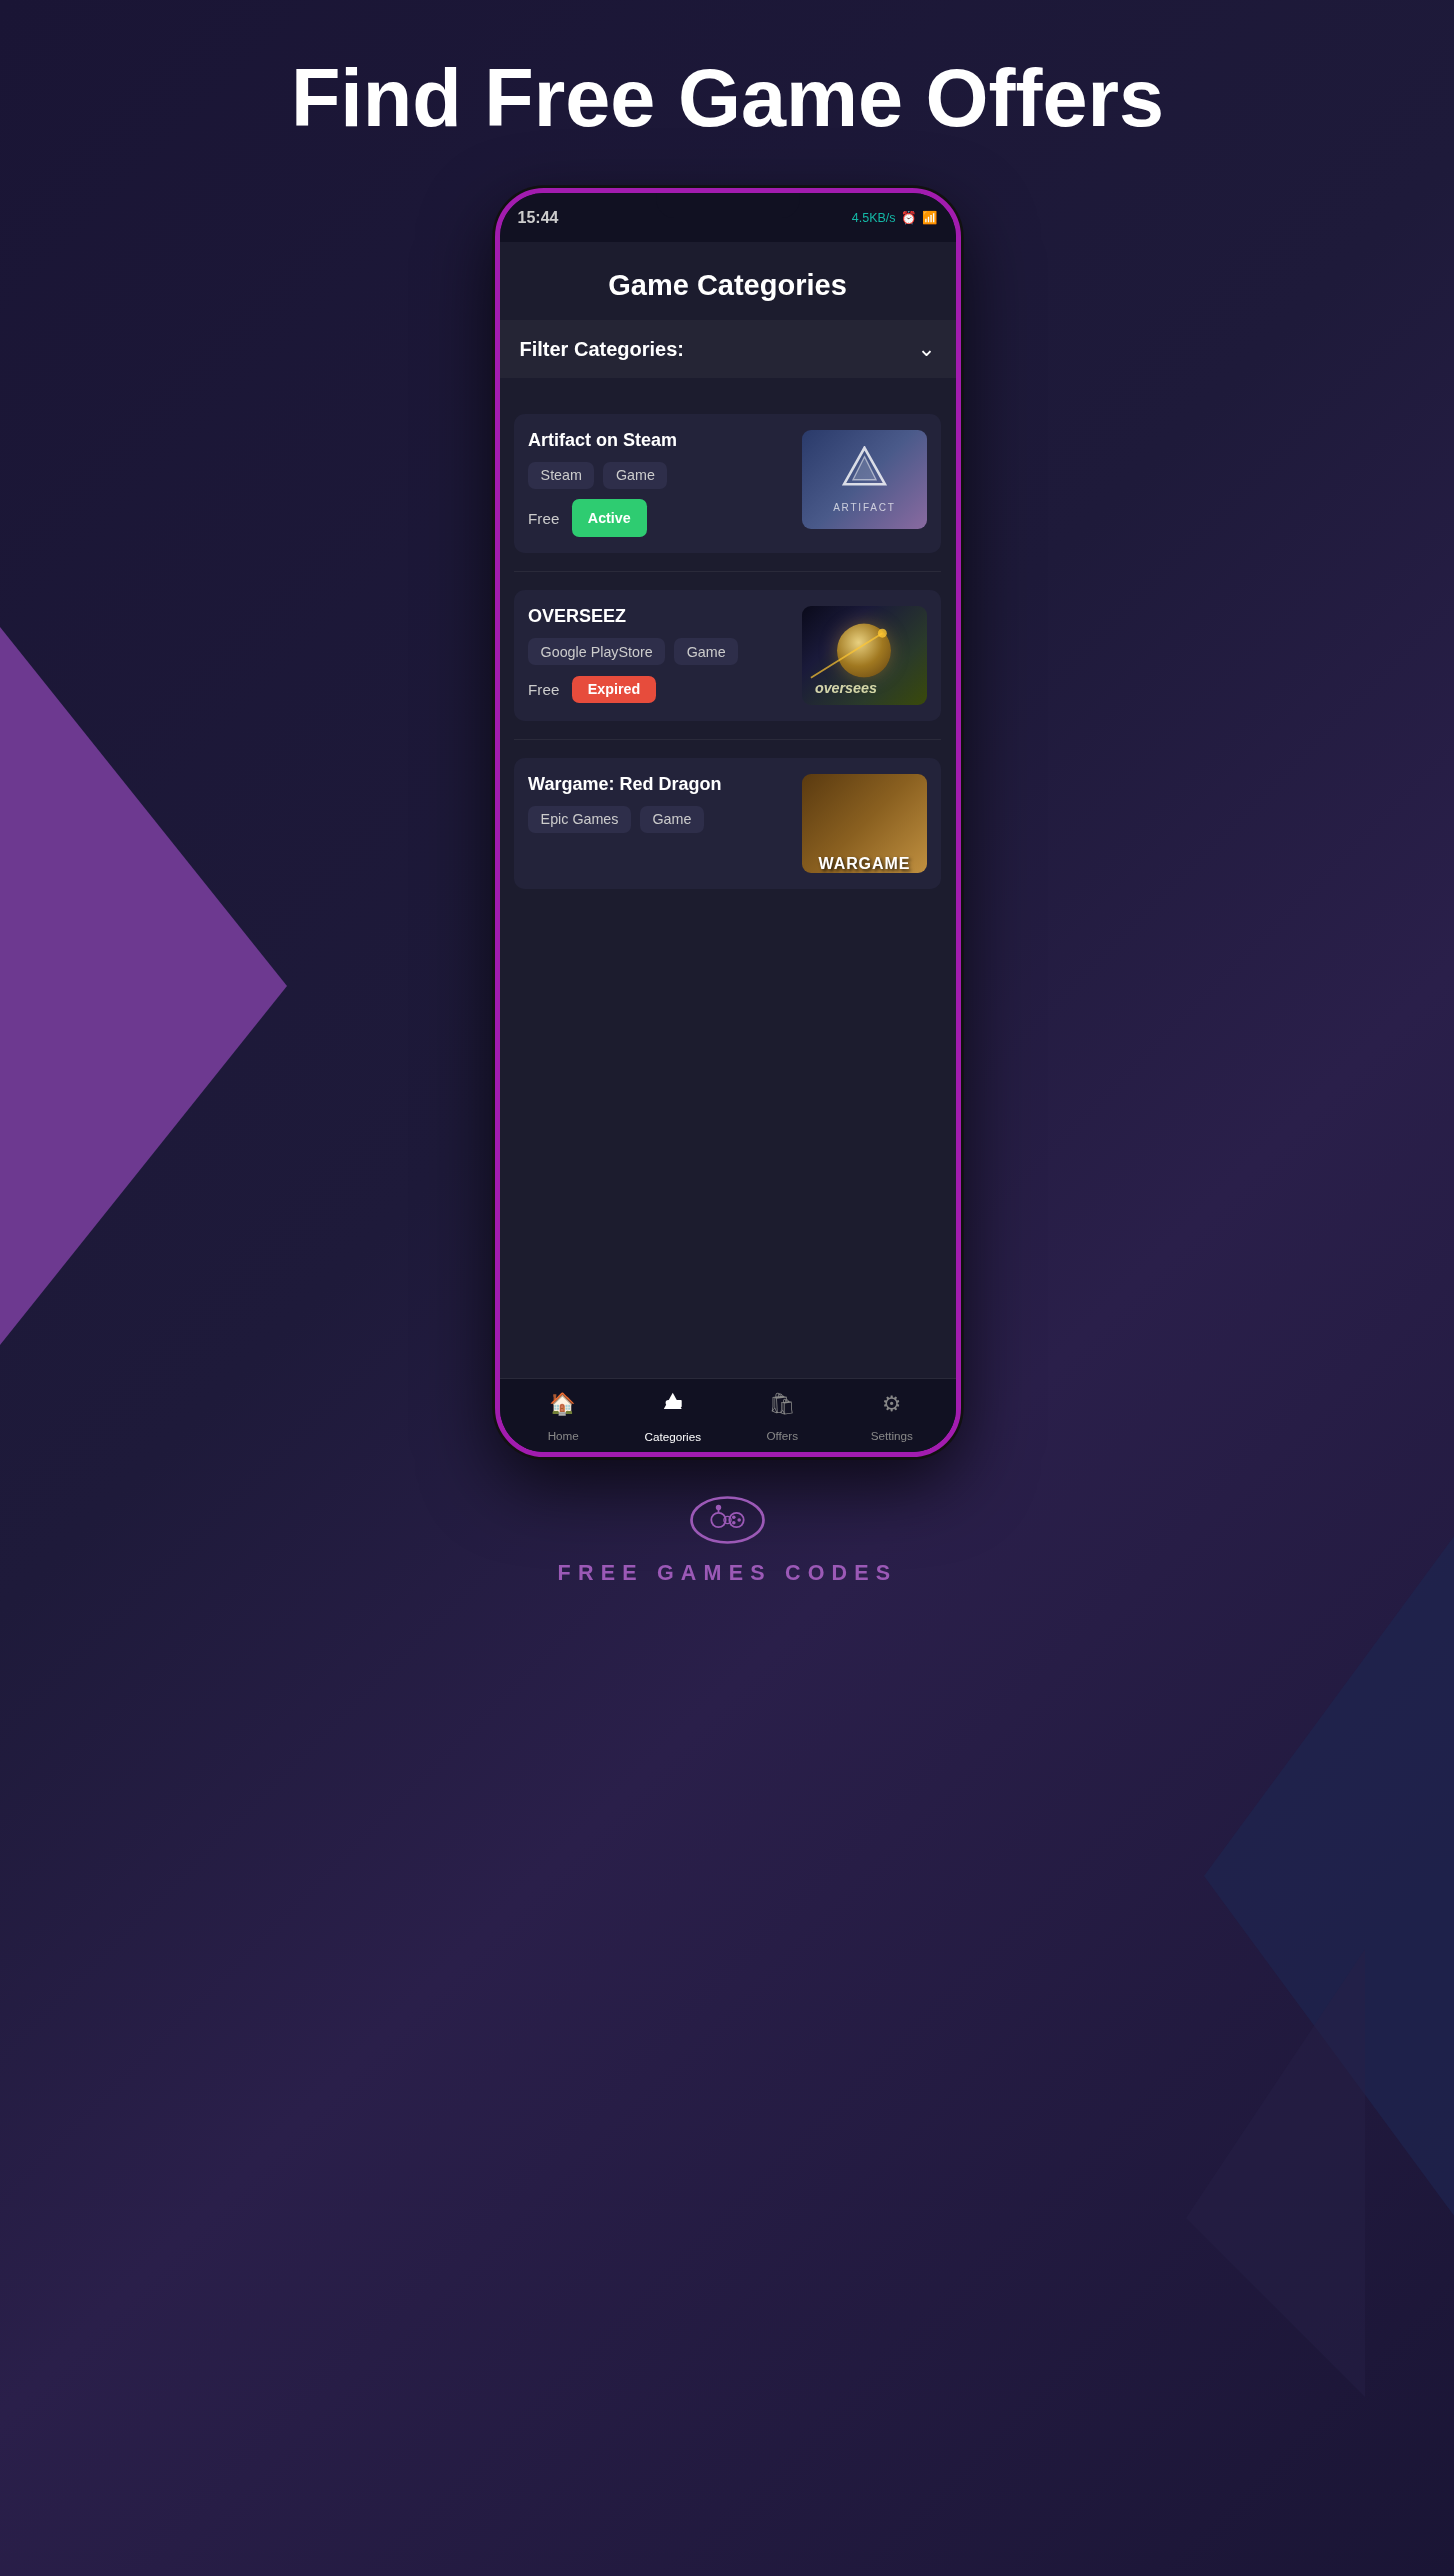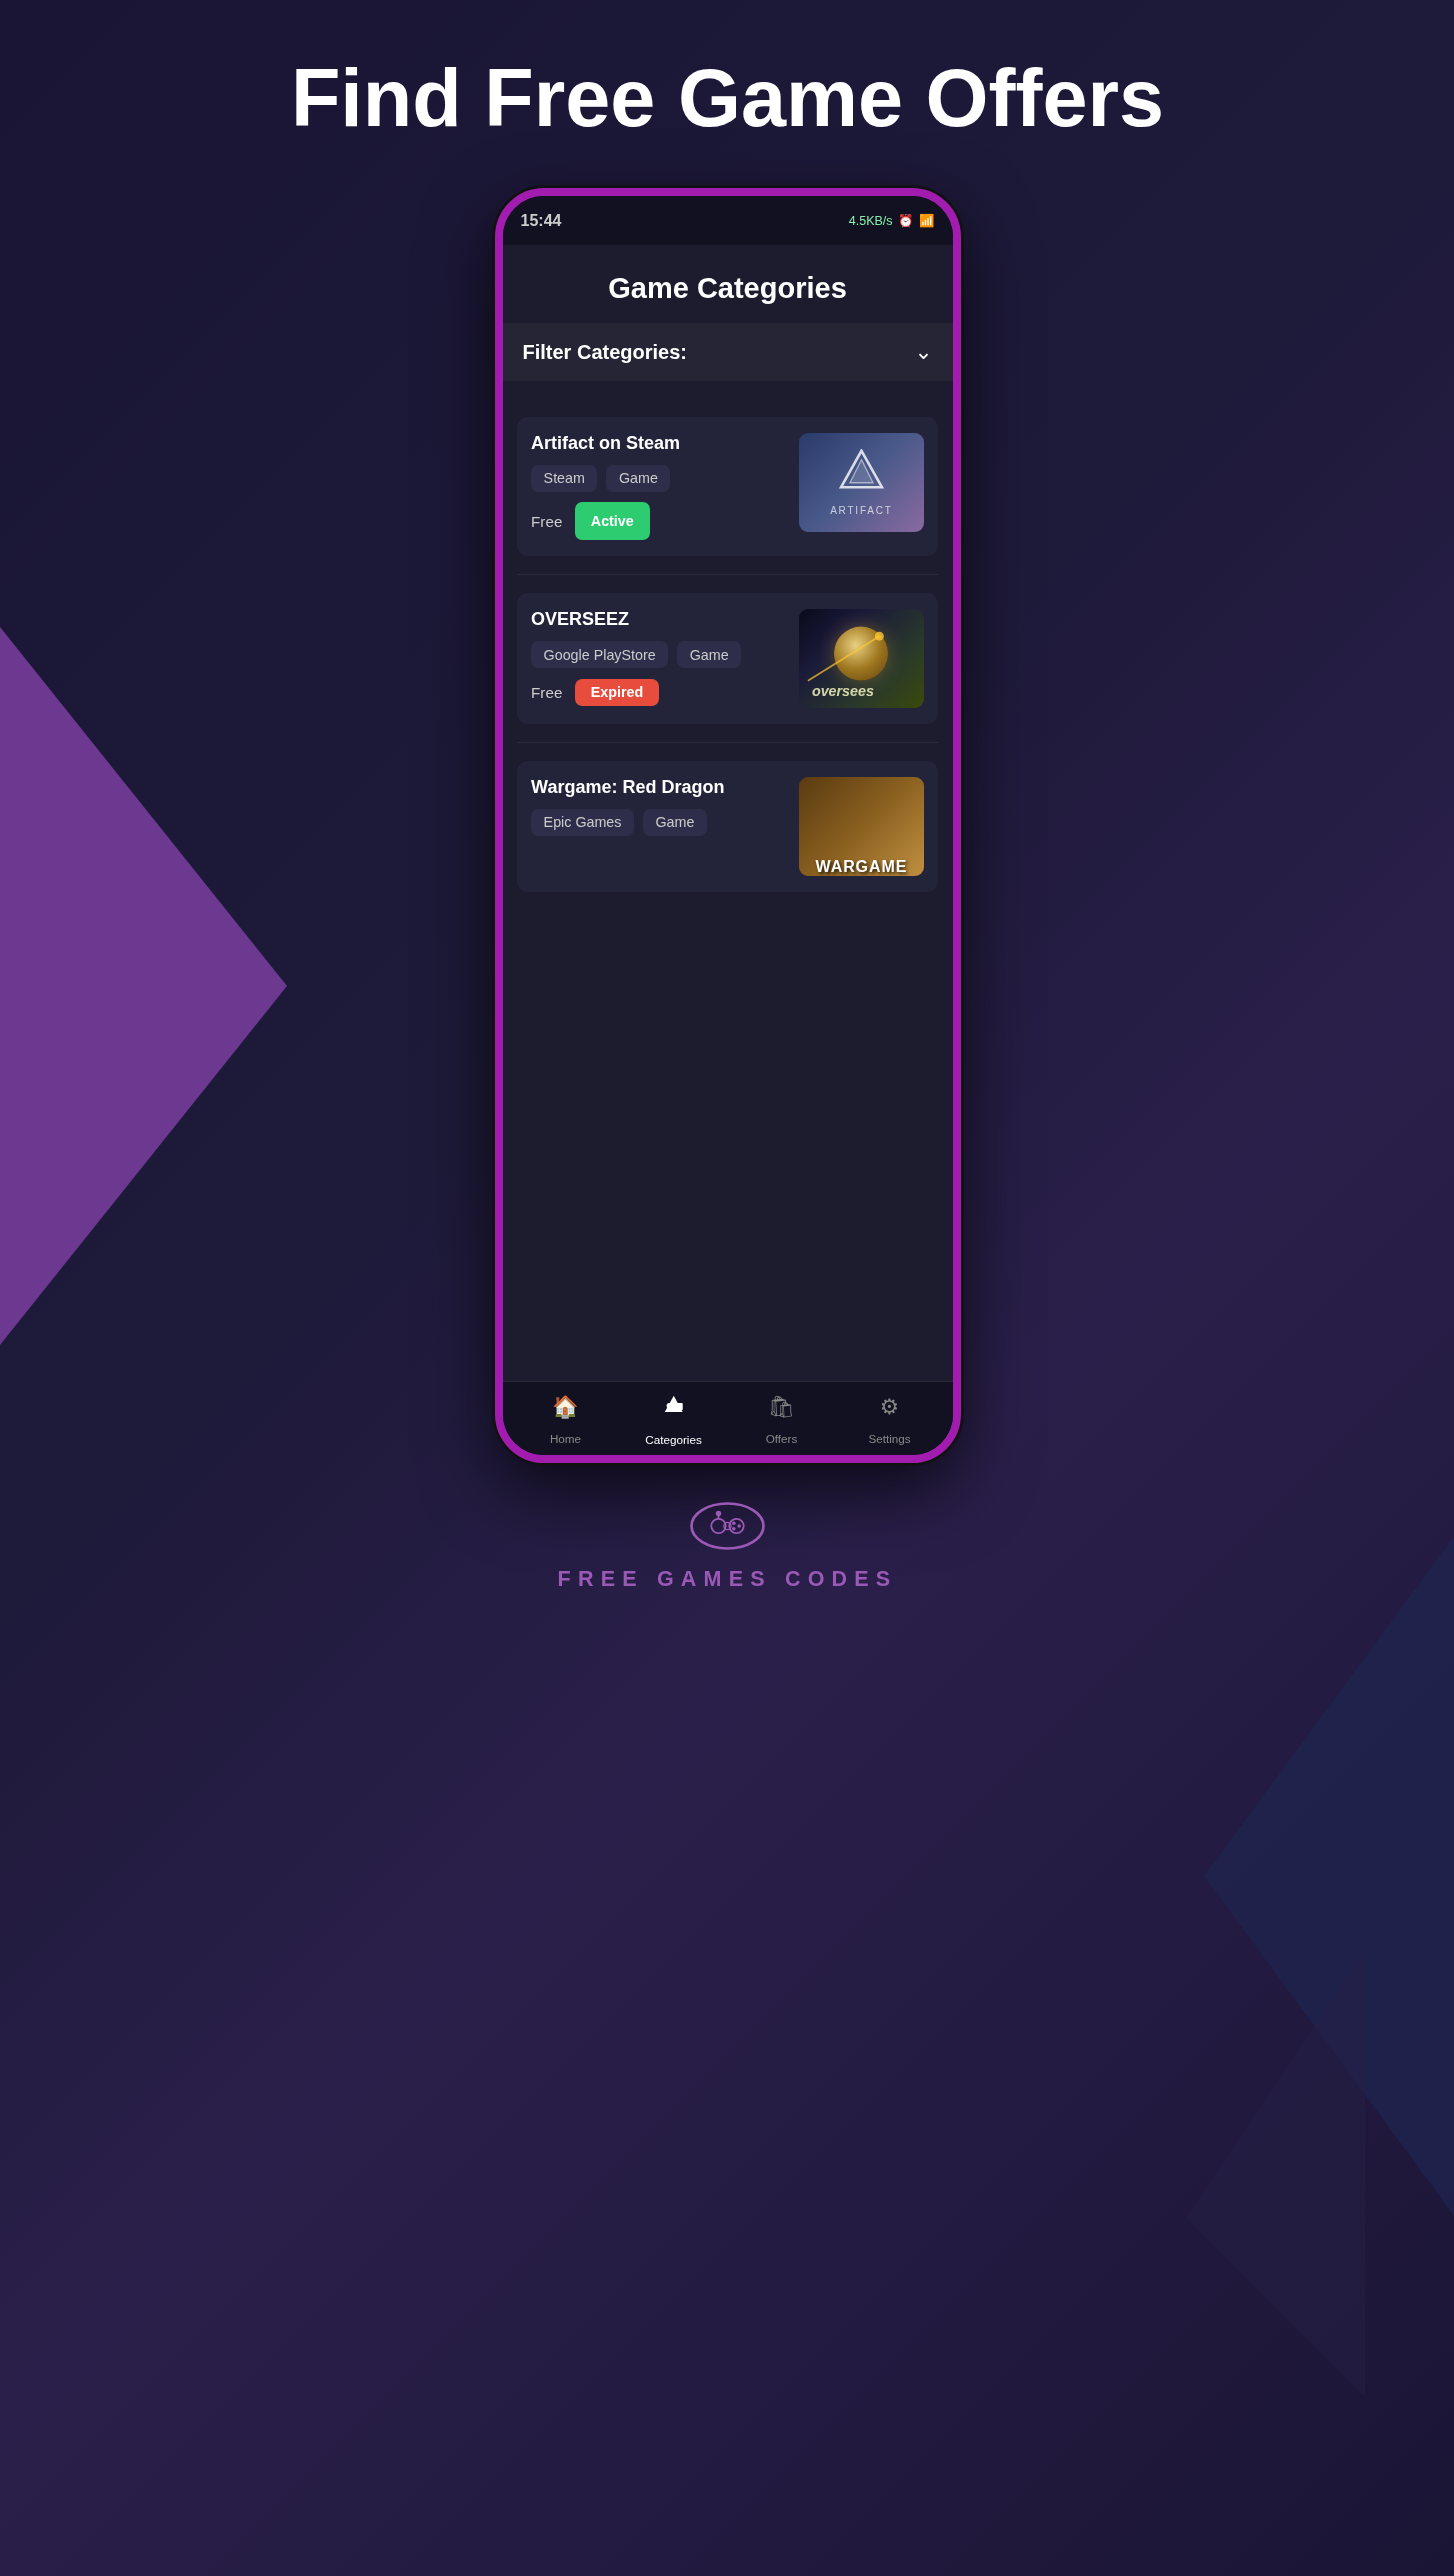--- a/index.html
+++ b/index.html
@@ -71,21 +71,21 @@
       position: relative;
       display: flex;
       flex-direction: column;
       align-items: center;
     }
 
     .phone-frame {
       width: 466px;
       background: #1a1a2e;
       border-radius: 49px;
-      border: 8px solid #a21caf;
+      border: 5px solid #a21caf;
       box-shadow:
         0 0 0 2.7px #111,
         0 27px 72px rgba(0,0,0,0.7),
         inset 0 0 18px rgba(0,0,0,0.5);
       overflow: hidden;
       position: relative;
     }
 
     
     .phone-top-bar {
@@ -111,21 +111,21 @@
     }
 
     .status-time {
       color: #ccc;
       font-size: 16px;
       font-weight: 600;
       z-index: 2;
     }
 
     .status-icons {
-      color: #86efac;
+      color: #14b8a6;
       font-size: 12.5px;
       z-index: 2;
       display: flex;
       gap: 5.4px;
       align-items: center;
     }
 
     
     .phone-screen {
       background: #1c1c2e;

